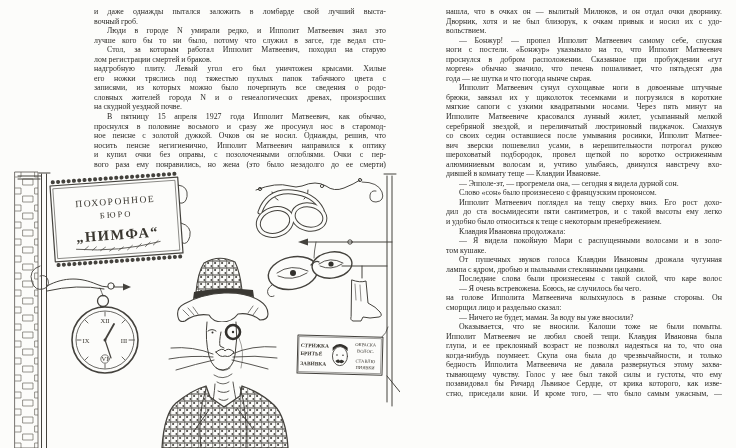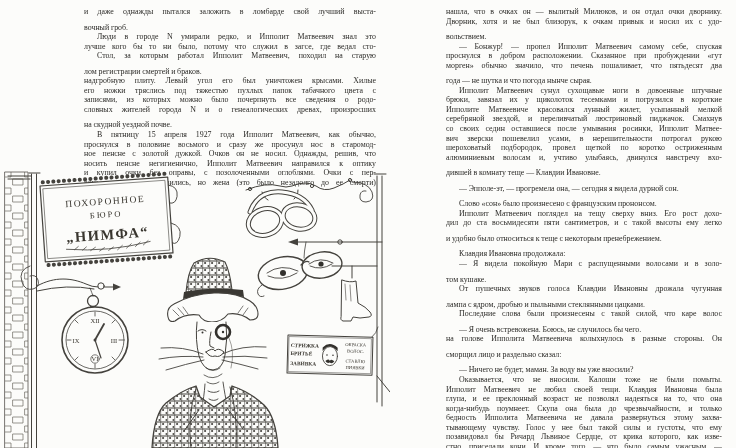--- a/index.html
+++ b/index.html
@@ -2,31 +2,31 @@
 <html><head>
 <meta charset="utf-8">
 <style>
   html,body{margin:0;padding:0;}
   body{
     width:736px;height:448px;position:relative;overflow:hidden;
     background:#fcfcfa;color:#2b2a27;
     font-family:"Liberation Serif","DejaVu Serif",serif;
   }
   .page{position:absolute;top:0;bottom:0;}
-  .page.left{left:0;width:390px;}
+  .page.left{left:10px;width:390px;}
   .page.right{left:398px;width:346px;}
   .text-col{position:absolute;top:7px;}
   .text-col.lcol{left:84px;width:292px;}
   .text-col.rcol{left:48px;width:276px;}
   .line{
     font-size:7.9px;line-height:9.55px;height:9.55px;
     text-align:justify;text-align-last:justify;
     word-spacing:-0.2px;white-space:normal;color:#2b2a27;
   }
-  .line.end{text-align-last:left;margin-top:6px;}
+  .line.end{text-align-last:left;}
   .line.ind{text-indent:13px;}
   .pagenum{
     position:absolute;left:332px;top:179px;width:16px;
     font-size:8.6px;line-height:10px;text-align:right;color:#2b2a27;
   }
   .illus{position:absolute;left:0;top:170px;width:390px;height:278px;}
   svg text{font-family:"Liberation Serif","DejaVu Serif",serif;fill:#39362f;}
 </style>
 </head>
 <body>
@@ -201,25 +201,27 @@
     </g>
   </svg>
 </div>
 
 <div class="page right">
   <div class="text-col rcol" id="right-text">
       <div class="line">нашла, что в очках он — вылитый Милюков, и он отдал очки дворнику.</div>
       <div class="line">Дворник, хотя и не был близорук, к очкам привык и носил их с удо-</div>
       <div class="line end">вольствием.</div>
       <div class="line ind">— Бонжур! — пропел Ипполит Матвеевич самому себе, спуская</div>
+      <div class="line">ноги с постели. «Бонжур» указывало на то, что Ипполит Матвеевич</div>
       <div class="line">проснулся в добром расположении. Сказанное при пробуждении «гут</div>
       <div class="line">морген» обычно значило, что печень пошаливает, что пятьдесят два</div>
       <div class="line end">года — не шутка и что погода нынче сырая.</div>
       <div class="line ind">Ипполит Матвеевич сунул сухощавые ноги в довоенные штучные</div>
       <div class="line">брюки, завязал их у щиколоток тесемками и погрузился в короткие</div>
+      <div class="line">мягкие сапоги с узкими квадратными носами. Через пять минут на</div>
       <div class="line">Ипполите Матвеевиче красовался лунный жилет, усыпанный мелкой</div>
       <div class="line">серебряной звездой, и переливчатый люстриновый пиджачок. Смахнув</div>
       <div class="line">со своих седин оставшиеся после умывания росинки, Ипполит Матвее-</div>
       <div class="line">вич зверски пошевелил усами, в нерешительности потрогал рукою</div>
       <div class="line">шероховатый подбородок, провел щеткой по коротко остриженным</div>
       <div class="line">алюминиевым волосам и, учтиво улыбаясь, двинулся навстречу вхо-</div>
       <div class="line end">дившей в комнату теще — Клавдии Ивановне.</div>
       <div class="line ind end">— Эпполе-эт, — прогремела она, — сегодня я видела дурной сон.</div>
       <div class="line ind end">Слово «сон» было произнесено с французским прононсом.</div>
       <div class="line ind">Ипполит Матвеевич поглядел на тещу сверху вниз. Его рост дохо-</div>

